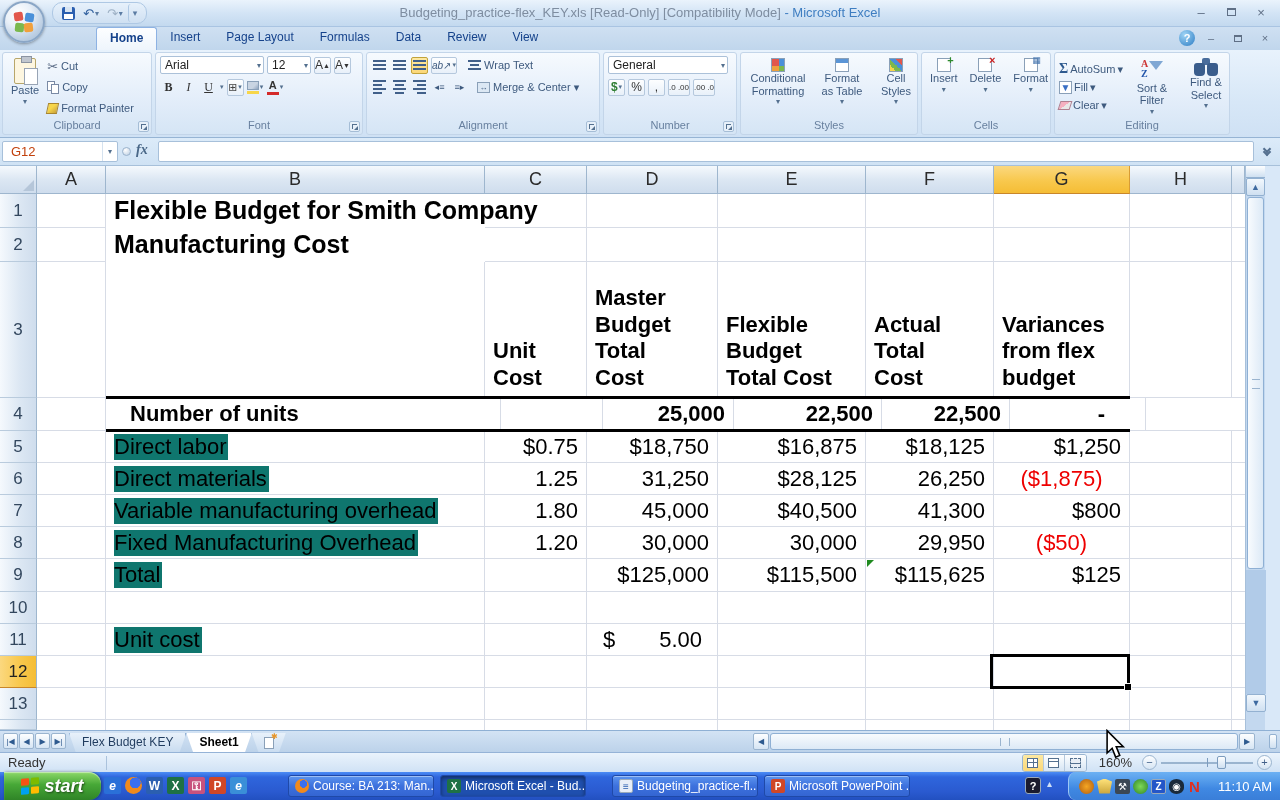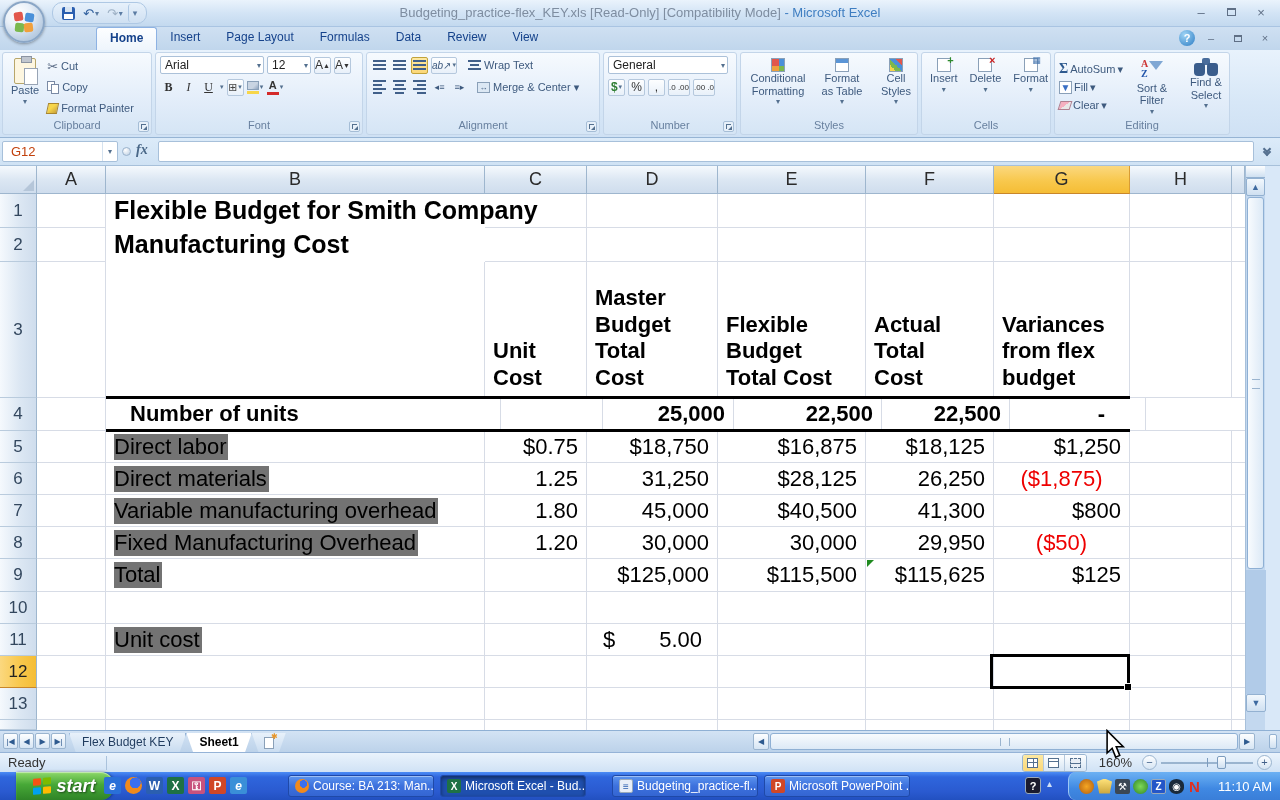--- a/index.html
+++ b/index.html
@@ -155,21 +155,21 @@
     border-right:1px solid #9eb6ce; border-bottom:1px solid #b9cbdd;
     display:flex; align-items:center; justify-content:center; font-size:17px; color:#33475e; flex-shrink:0; }
   .row-h.sel { background:linear-gradient(90deg,#fbd87f,#f8c84d 55%,#f5bd35); border-bottom:1px solid #c8862a; color:#222; }
   .cell { border-right:1px solid #d7dce6; border-bottom:1px solid #d7dce6; display:flex; align-items:center;
     font-size:22px; color:#000; padding:0 8px; white-space:pre; flex-shrink:0; overflow:visible; position:relative; }
   .c-title { font-weight:bold; font-size:25px; z-index:2; border-right:none; border-bottom-color:transparent; }
   .c-title .ct { background:#fff; padding-right:6px; }
   .c-h { font-weight:bold; white-space:pre-line; line-height:1.22; }
   .bottom { align-items:flex-end; padding-bottom:5px; }
   .c-bl { font-weight:bold; z-index:2; } .c-bl .ct { background:#fff; padding-right:4px; }
-  .c-l { z-index:2; } .c-l .ct { background:#737373; padding-right:2px; }
+  .c-l { z-index:2; } .c-l .ct { background:#0f766e; padding-right:2px; }
   .c-br { font-weight:bold; justify-content:flex-end; }
   .c-r { justify-content:flex-end; }
   .c-rr { justify-content:center; color:#ee0000; }
   .c-dash { justify-content:flex-end; font-weight:bold; padding-right:40px; }
   .c-acct { justify-content:space-between; padding:0 15px 0 16px; }
   .flag:before { content:""; position:absolute; left:1px; top:1px; width:0; height:0;
     border-top:7px solid #1f8a1f; border-right:7px solid transparent; z-index:3; }
   .thick1 { position:absolute; left:106px; top:230px; width:1024px; height:3px; background:#000; z-index:4; }
   .thick2 { position:absolute; left:106px; top:263px; width:1024px; height:3px; background:#000; z-index:4; }
   .selbox { position:absolute; left:990px; top:488px; width:140px; height:35px; border:3px solid #000; z-index:6; }
@@ -233,21 +233,21 @@
     border:1px solid #9ab4cf; color:#41608a; font-size:11px; line-height:12px; text-align:center; }
   .ztrack { position:relative; width:92px; height:15px; }
   .ztrack .line { position:absolute; left:0; right:0; top:7px; height:2px; background:#9ab4cf; }
   .ztrack .tick { position:absolute; left:46px; top:3px; width:1px; height:9px; background:#7d9cbe; }
   .ztrack .handle { position:absolute; left:56px; top:1px; width:9px; height:13px; border-radius:2px;
     background:linear-gradient(#fdfeff,#cfe0f1); border:1px solid #7d9cbe; }
 
   
   .taskbar { position:absolute; left:0; top:772px; width:1280px; height:28px;
     background:linear-gradient(#4b8cf5,#2f66dd 18%,#2a5ad0 70%,#2250c0); z-index:40; }
-  .startbtn { position:absolute; left:16px; top:0; width:97px; height:28px; border-radius:0 12px 12px 0;
+  .startbtn { position:absolute; left:4px; top:0; width:97px; height:28px; border-radius:0 12px 12px 0;
     background:linear-gradient(#8ed96a,#47a837 45%,#2f8427); box-shadow:inset 0 1px 1px rgba(255,255,255,.5),1px 0 3px rgba(0,0,0,.4);
     display:flex; align-items:center; justify-content:center; gap:5px; color:#fff; font-weight:bold;
     font-style:italic; font-size:18px; text-shadow:1px 1px 2px rgba(0,0,0,.5); }
   .winflag { display:inline-block; width:18px; height:16px; position:relative; transform:skewY(-6deg); }
   .winflag i { position:absolute; width:8px; height:7px; border-radius:1px; }
   .winflag i:nth-child(1){ left:0; top:0; background:#f65314; }
   .winflag i:nth-child(2){ right:0; top:0; background:#7cbb00; }
   .winflag i:nth-child(3){ left:0; bottom:0; background:#00a1f1; }
   .winflag i:nth-child(4){ right:0; bottom:0; background:#ffbb00; }
   .qlaunch { position:absolute; left:104px; top:5px; display:flex; gap:4px; }

